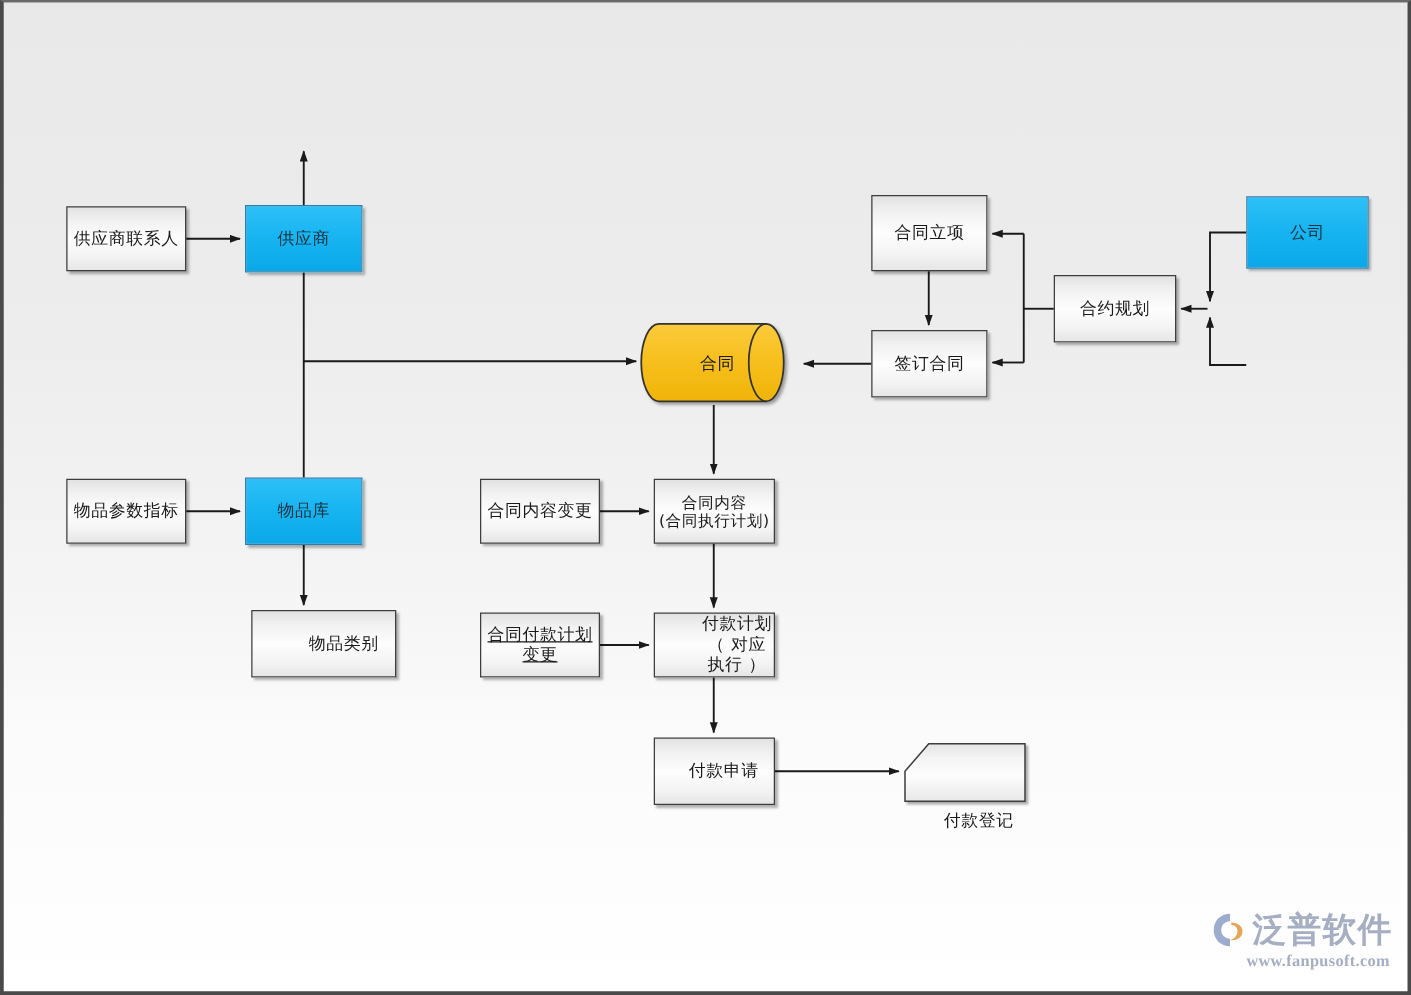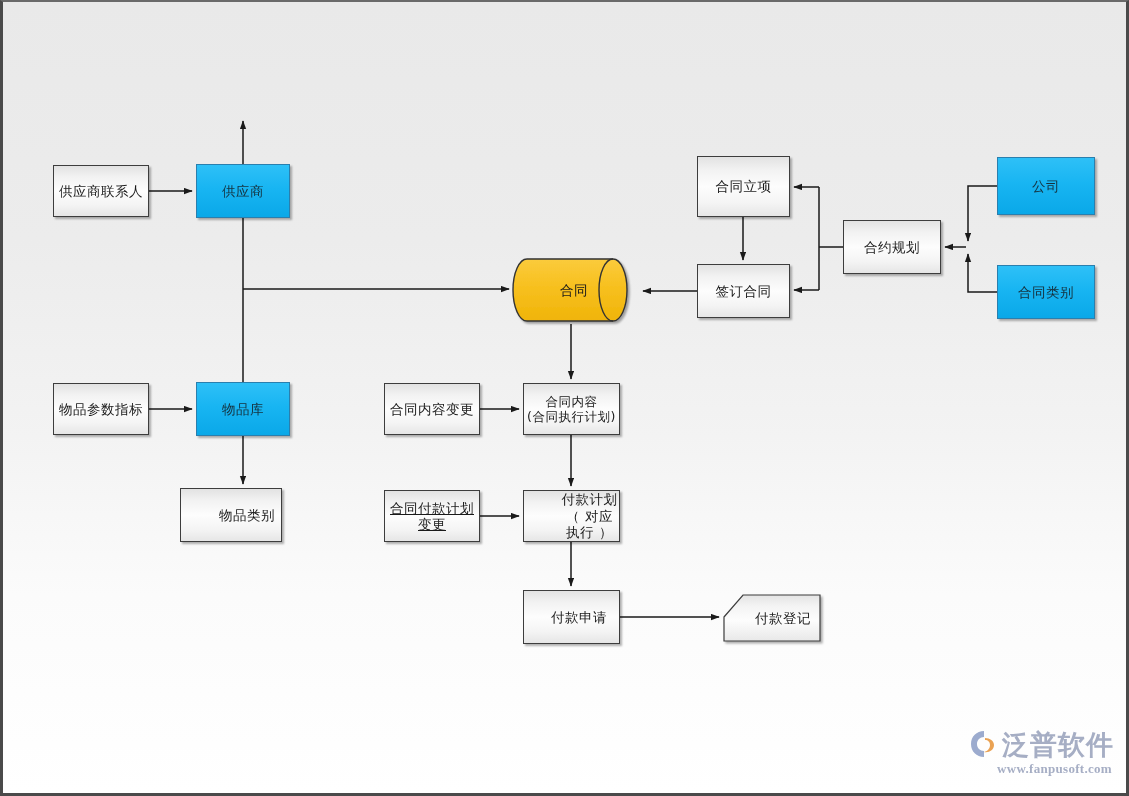--- a/index.html
+++ b/index.html
@@ -118,21 +118,21 @@
 
 
   <div class="node plain" style="left:50px;top:163px;width:96px;height:52px;">供应商联系人</div>
 
   <div class="node blue" style="left:193px;top:162px;width:94px;height:54px;">供应商</div>
 
   <div class="node plain" style="left:50px;top:381px;width:96px;height:52px;">物品参数指标</div>
 
   <div class="node blue" style="left:193px;top:380px;width:94px;height:54px;">物品库</div>
 
-  <div class="node plain" style="left:177px;top:486px;width:102px;height:54px;padding-left:32px;">物品类别</div>
+  <div class="node plain" style="left:198px;top:486px;width:116px;height:54px;padding-left:32px;">物品类别</div>
 
   <div class="cyl-wrap" style="left:510px;top:255px;width:122px;height:68px;">
     <svg class="shape-svg" width="122" height="68" viewBox="0 0 122 68" xmlns="http://www.w3.org/2000/svg">
       <defs>
         <linearGradient id="cylg" x1="0" y1="0" x2="0" y2="1">
           <stop offset="0%" stop-color="#fbcb3c"></stop>
           <stop offset="45%" stop-color="#f7c01f"></stop>
           <stop offset="100%" stop-color="#f0b408"></stop>
         </linearGradient>
         <filter id="shadow" x="-20%" y="-20%" width="160%" height="160%">
@@ -146,21 +146,20 @@
   </div>
 
   <div class="node plain" style="left:694px;top:154px;width:93px;height:61px;">合同立项</div>
 
   <div class="node plain" style="left:694px;top:262px;width:93px;height:54px;">签订合同</div>
 
   <div class="node plain" style="left:840px;top:218px;width:98px;height:54px;">合约规划</div>
 
   <div class="node blue" style="left:994px;top:155px;width:98px;height:58px;">公司</div>
 
-  <div class="node blue" style="left:994px;top:263px;width:98px;height:54px;">合同类别</div>
 
   <div class="node plain" style="left:381px;top:381px;width:96px;height:52px;">合同内容变更</div>
 
   <div class="node plain" style="left:520px;top:381px;width:97px;height:52px;font-size:12.5px;">合同内容
 (合同执行计划)</div>
 
   <div class="node plain" style="left:381px;top:488px;width:96px;height:52px;text-decoration:underline;">合同付款计划
 变更</div>
 
   <div class="node plain" style="left:520px;top:488px;width:97px;height:52px;padding-left:36px;">付款计划
@@ -176,21 +175,21 @@
           <stop offset="25%" stop-color="#f4f4f4"></stop>
           <stop offset="55%" stop-color="#fdfdfd"></stop>
           <stop offset="100%" stop-color="#e8e8e8"></stop>
         </linearGradient>
         <filter id="shadow2" x="-20%" y="-20%" width="160%" height="160%">
           <feDropShadow dx="2" dy="2" stdDeviation="1" flood-color="#000" flood-opacity="0.32"></feDropShadow>
         </filter>
       </defs>
       <path d="M1,23 L20,1 L97,1 L97,47 L1,47 z" fill="url(#cutg)" stroke="#3d3d3d" stroke-width="1.2" filter="url(#shadow2)"></path>
     </svg>
-    <div class="cut-label" style="padding-left:10px;">付款登记</div>
+    <div class="cut-label" style="padding-left:10px;margin-top:38px;">付款登记</div>
   </div>
 
   <div id="watermark">
     <div class="wm-row">
       <svg width="30" height="30" viewBox="0 0 30 30" xmlns="http://www.w3.org/2000/svg">
         <path d="M15,2 C7.5,2 2,7.5 2,15 C2,22.5 7.5,28 15,28 L15,22 C11,22 8,19 8,15 C8,11 11,8 15,8 z" fill="#8fa0c8"></path>
         <path d="M16,9 C21,9 25,12 25,16 C25,21 20,24 15,23 C19,22 21,19 21,16 C21,13 19,11 16,11 z" fill="#e8963c"></path>
       </svg>
       <span class="wm-text">泛普软件</span>
     </div>

